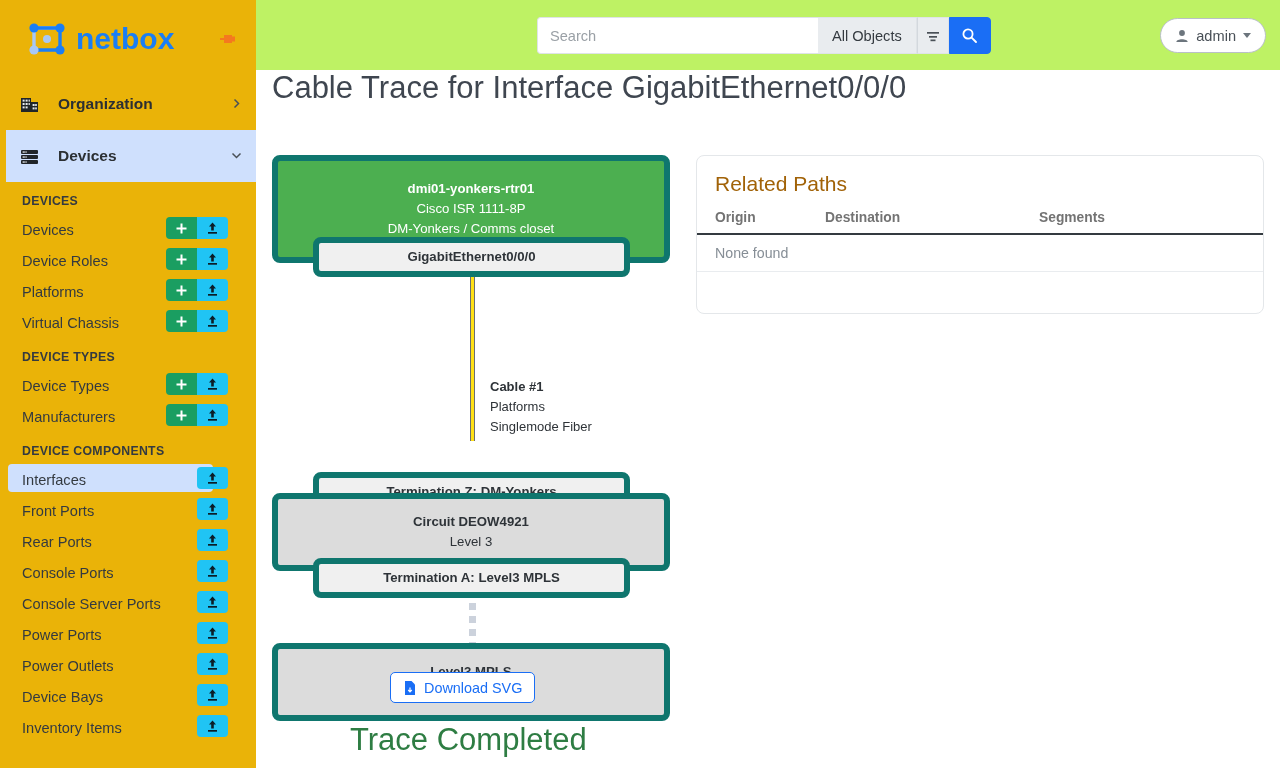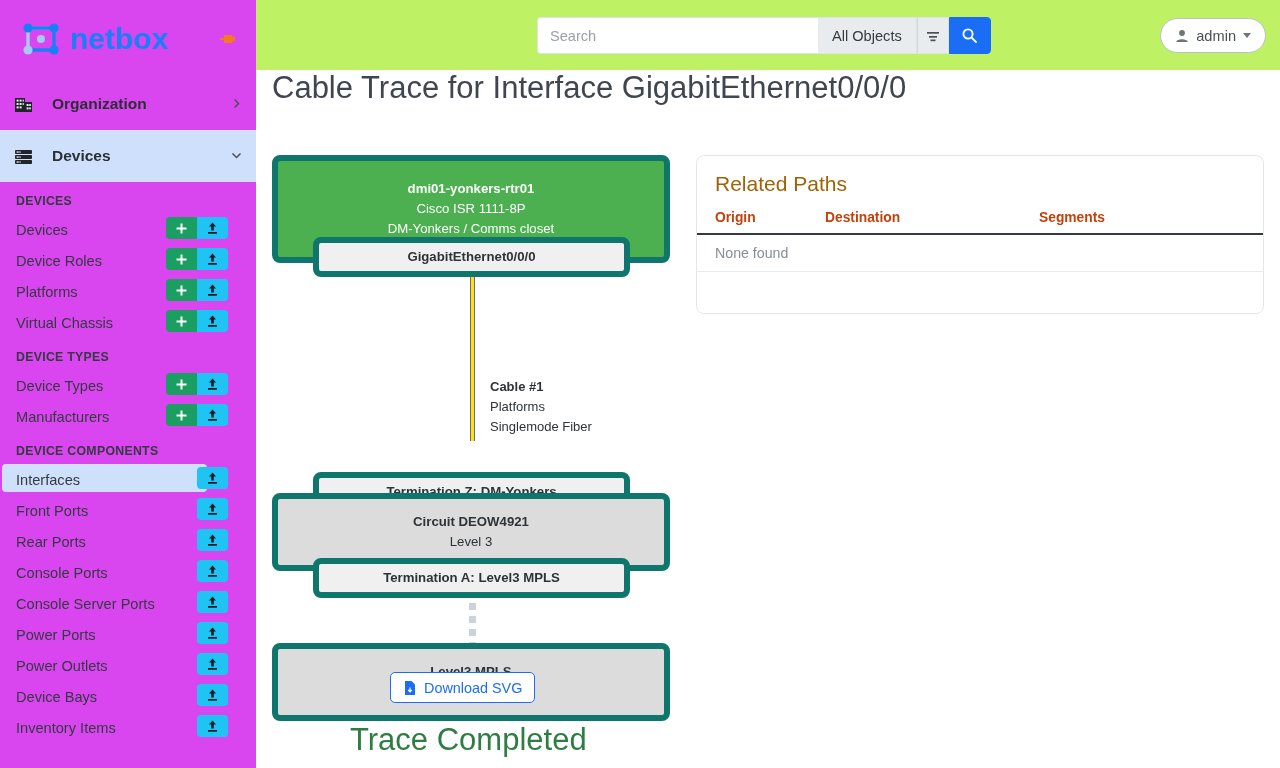--- a/index.html
+++ b/index.html
@@ -9,22 +9,23 @@
     overflow: hidden;
     background: #ffffff;
     font-family: "Liberation Sans", sans-serif;
     color: #343a40;
   }
 
   
   #sidebar {
     position: absolute; left: 0; top: 0;
     width: 256px; height: 768px;
-    background: #d946ef;
+    background: #eab308;
     overflow: hidden;
+    padding-left: 6px;
   }
   #sidebar-header {
     height: 78px;
     display: flex; align-items: center;
     padding: 0 14px 0 18px;
   }
   .logo-wrap { display: flex; align-items: center; flex: 1; }
   .logo-mark { width: 46px; height: 44px; flex: none; }
   .logo-text { margin-left: 6px; }
   #pin-icon { flex: none; width: 20px; height: 20px; margin-right: 4px; cursor: pointer; }
@@ -175,21 +176,21 @@
 
   
   #rp-card {
     position: absolute; left: 440px; top: 85px;
     width: 568px; height: 159px;
     background: #fff; border: 1px solid #e4e7ea; border-radius: 8px;
   }
   #rp-title { font-size: 21px; color: #a16207; padding: 16px 0 0 18px; }
   #rp-table { width: 100%; border-collapse: collapse; margin-top: 14px; }
   #rp-table th {
-    text-align: left; font-size: 13.8px; font-weight: bold; color: #c2410c;
+    text-align: left; font-size: 13.8px; font-weight: bold; color: #737373;
     padding: 0 0 8px 0; border-bottom: 2px solid #343a40;
   }
   #rp-table th:first-child { padding-left: 18px; }
   #rp-table td {
     font-size: 14.2px; color: #868e96;
     padding: 10px 0 10px 18px; border-bottom: 1px solid #e9ecef;
   }
 </style>
 </head>
 <body>

